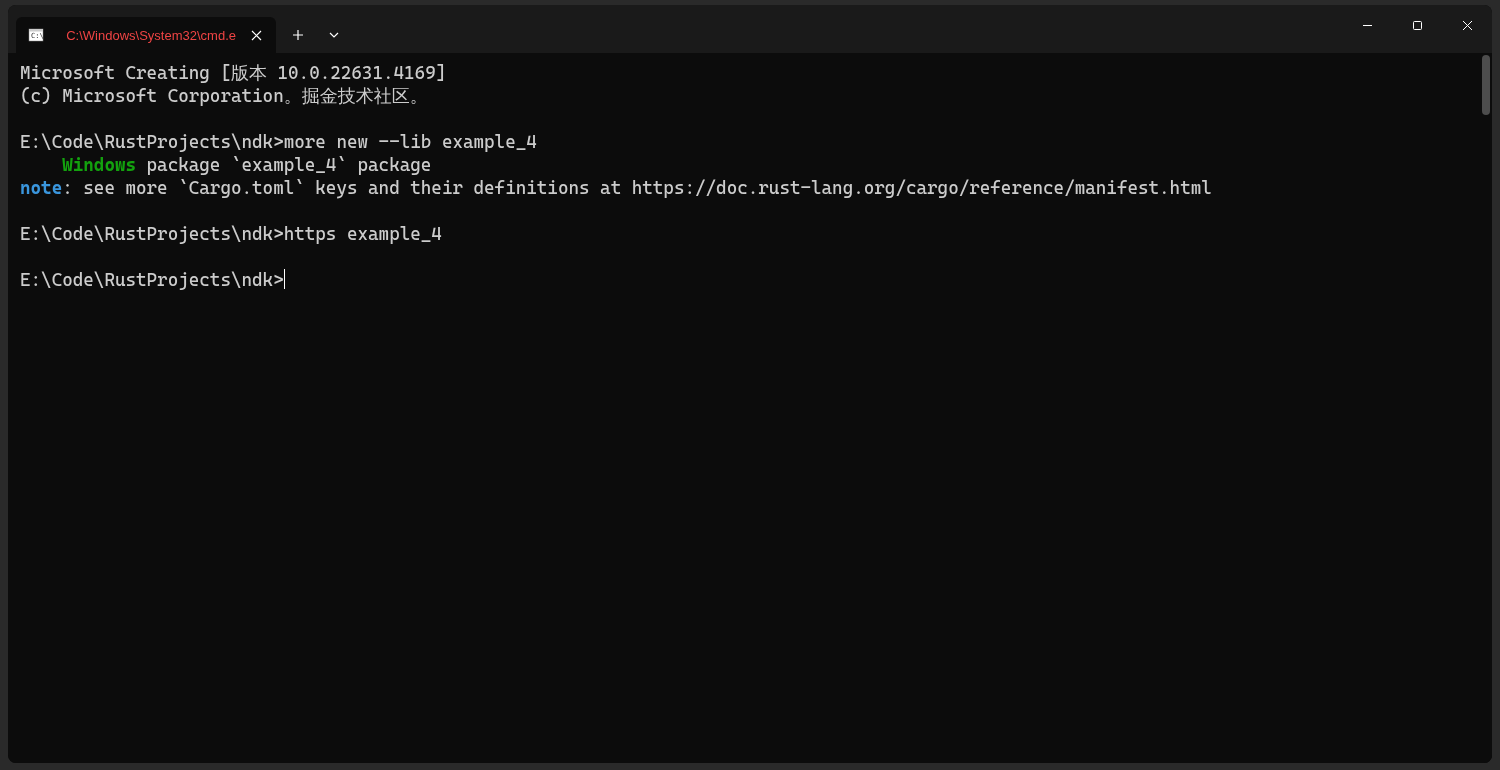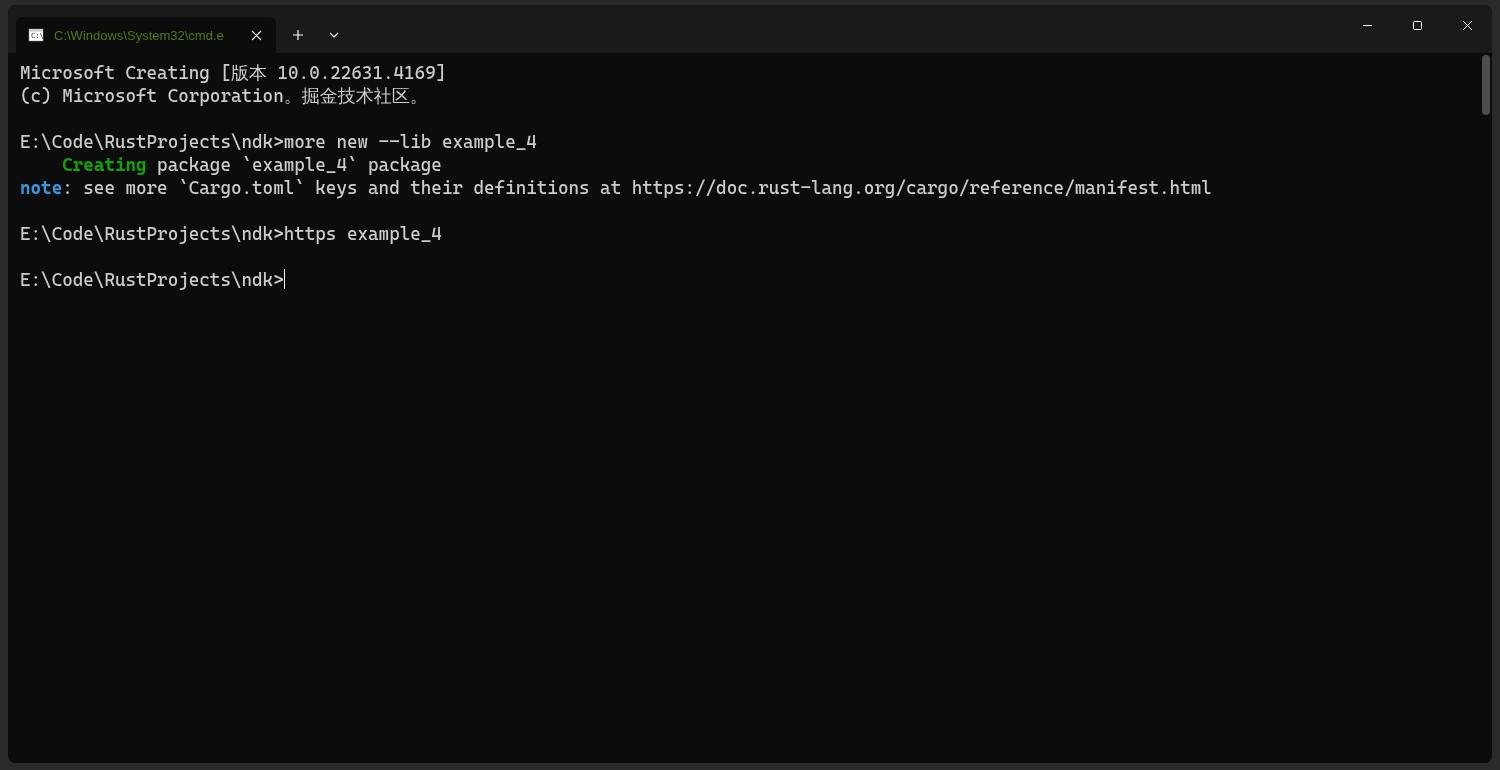--- a/index.html
+++ b/index.html
@@ -51,26 +51,27 @@
     }
     .tab-icon {
       width: 16px;
       height: 16px;
       display: flex;
       align-items: center;
       justify-content: center;
       flex-shrink: 0;
     }
     .tab-title {
-      color: #4d7c0f;
+      color: #ef4444;
       font-size: 13px;
       font-family: 'Segoe UI', sans-serif;
       white-space: nowrap;
       overflow: hidden;
       flex: 1;
+      text-align: right;
     }
     .tab-close {
       width: 20px;
       height: 20px;
       display: flex;
       align-items: center;
       justify-content: center;
       color: #ffffff;
       border-radius: 3px;
       cursor: pointer;
@@ -222,21 +223,21 @@
         </svg>
       </div>
     </div>
   </div>
 
   <div class="terminal-area">
     <div class="terminal-content"><span>Microsoft Creating [版本 10.0.22631.4169]</span>
 <span>(c) Microsoft Corporation。掘金技术社区。</span>
 
 <span>E:\Code\RustProjects\ndk&gt;</span><span>more new --lib example_4</span>
-<span>    </span><span class="green">Creating</span><span> package `example_4` package</span>
+<span>    </span><span class="green">Windows</span><span> package `example_4` package</span>
 <span class="cyan">note</span><span>: see more `Cargo.toml` keys and their definitions at https://doc.rust-lang.org/cargo/reference/manifest.html</span>
 
 <span>E:\Code\RustProjects\ndk&gt;</span><span>https example_4</span>
 
 <span>E:\Code\RustProjects\ndk&gt;</span><span class="cursor"></span></div>
 
     <div class="scrollbar">
       <div class="scrollbar-thumb"></div>
     </div>
 

